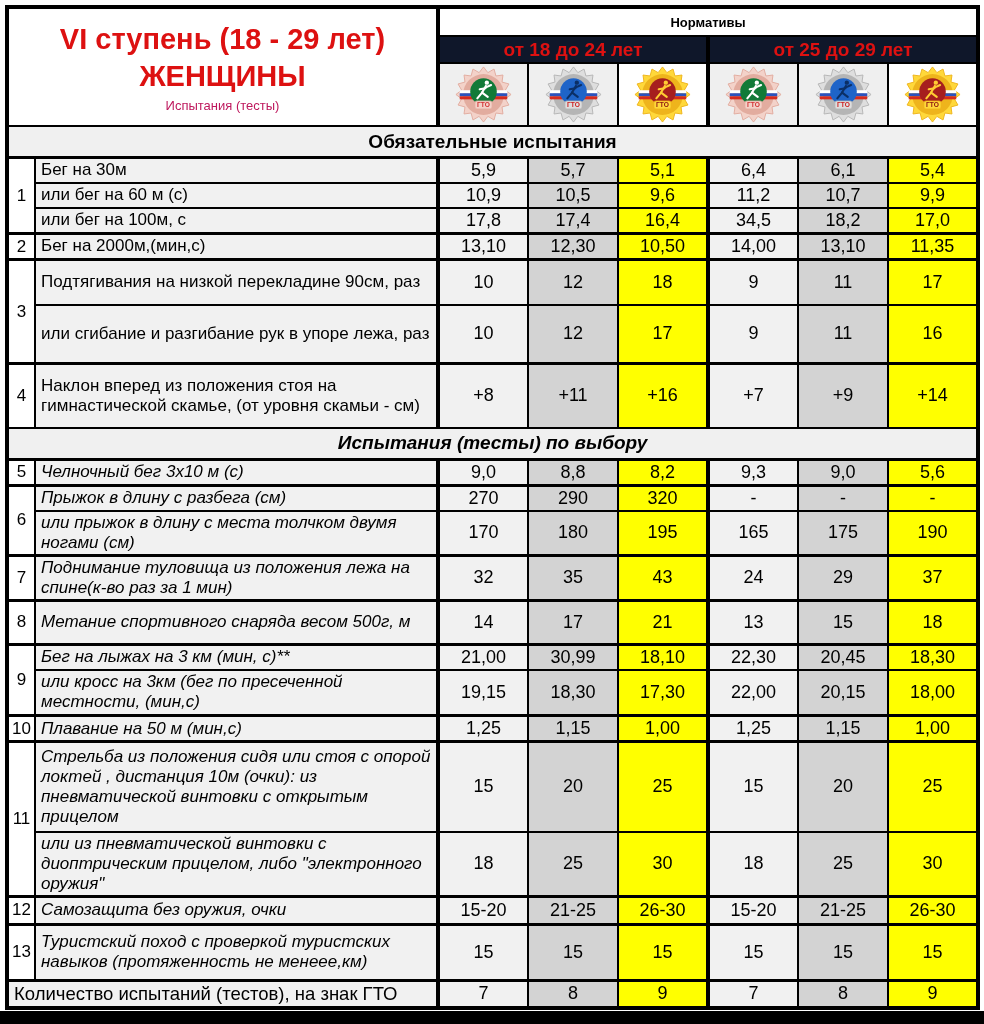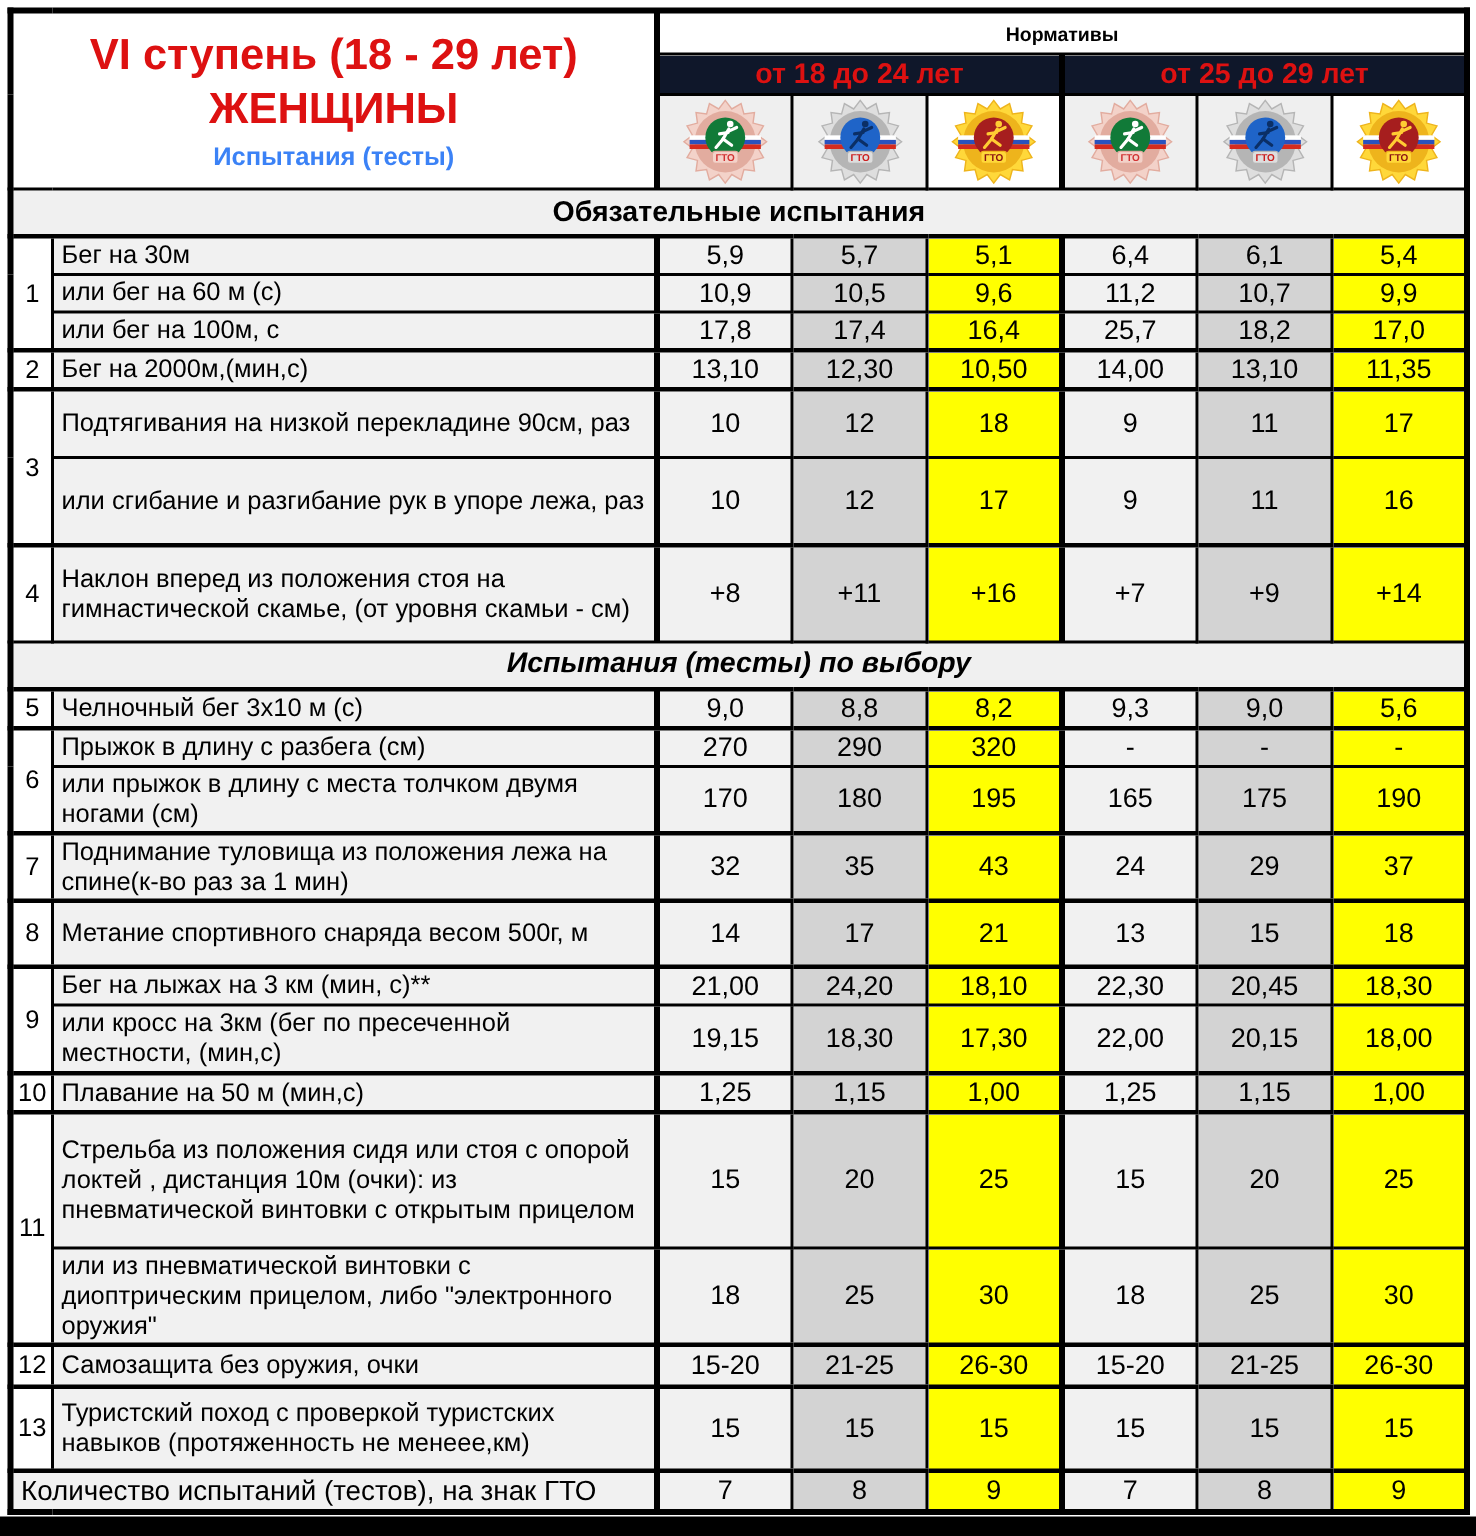--- a/index.html
+++ b/index.html
@@ -31,21 +31,21 @@
   col.c-val{width:90px;}
 
   
   .title-cell{
     text-align:center;
     border-right:4px solid #000 !important;
     background:#fff;
     padding:6px 4px !important;
   }
   .t-red{color:var(--red,#dd1111);font-weight:bold;font-size:29px;line-height:1.25;}
-  .t-sub{color:#3b82f6;font-weight:bold;font-size:17px;margin-top:4px;}
+  .t-sub{color:#be185d;font-weight:normal;font-size:13px;margin-top:4px;}
   .norm-cell{
     text-align:center;font-weight:bold;font-size:13px;height:24px;background:#fff;
   }
   .age-cell{
     text-align:center;font-weight:bold;font-size:19px;height:23px;
     color:var(--red,#dd1111);background:#0f172a;
   }
   .thickL{border-left:4px solid #000 !important;}
   .badge-cell{height:61px;text-align:center;background:#efefef;padding:0 !important;}
   .badge-cell.white{background:#ffffff;}
@@ -59,21 +59,21 @@
   }
   .section-title.it{font-style:italic;}
 
   
   td.num{
     text-align:center;font-size:17px;background:#ffffff;padding:1px 2px !important;
   }
   td.label{
     font-size:17px;line-height:1.18;background:#f1f1f1;text-align:left;
   }
-  td.label.it{}
+  td.label.it{font-style:italic;}
   td.val{
     text-align:center;font-size:18px;padding:1px 2px !important;
   }
   td.v0,td.v3{background:var(--bronze,#f1f1f1);}
   td.v1,td.v4{background:var(--silver,#d3d3d3);}
   td.v2,td.v5{background:var(--gold,#ffff00);}
   td.v0{border-left:4px solid #000 !important;}
   td.v3{border-left:4px solid #000 !important;}
   tr.group-start td{border-top:3px solid #000;}
 
@@ -262,21 +262,21 @@
           <td class="val v2">9,6</td>
           <td class="val v3">11,2</td>
           <td class="val v4">10,7</td>
           <td class="val v5">9,9</td>
         </tr>
         <tr style="height: 24px;">
           <td class="label">или бег на 100м, с</td>
           <td class="val v0">17,8</td>
           <td class="val v1">17,4</td>
           <td class="val v2">16,4</td>
-          <td class="val v3">25,7</td>
+          <td class="val v3">34,5</td>
           <td class="val v4">18,2</td>
           <td class="val v5">17,0</td>
         </tr>
         <tr class="group-start" style="height: 25px;">
           <td class="num" rowspan="1">2</td>
           <td class="label">Бег на 2000м,(мин,с)</td>
           <td class="val v0">13,10</td>
           <td class="val v1">12,30</td>
           <td class="val v2">10,50</td>
           <td class="val v3">14,00</td>
@@ -361,21 +361,21 @@
           <td class="val v1">17</td>
           <td class="val v2">21</td>
           <td class="val v3">13</td>
           <td class="val v4">15</td>
           <td class="val v5">18</td>
         </tr>
         <tr class="group-start" style="height: 23px;">
           <td class="num" rowspan="2">9</td>
           <td class="label it">Бег на лыжах на 3 км (мин, с)**</td>
           <td class="val v0">21,00</td>
-          <td class="val v1">24,20</td>
+          <td class="val v1">30,99</td>
           <td class="val v2">18,10</td>
           <td class="val v3">22,30</td>
           <td class="val v4">20,45</td>
           <td class="val v5">18,30</td>
         </tr>
         <tr style="height: 46px;">
           <td class="label it">или кросс на 3км (бег по пресеченной местности, (мин,с)</td>
           <td class="val v0">19,15</td>
           <td class="val v1">18,30</td>
           <td class="val v2">17,30</td>

